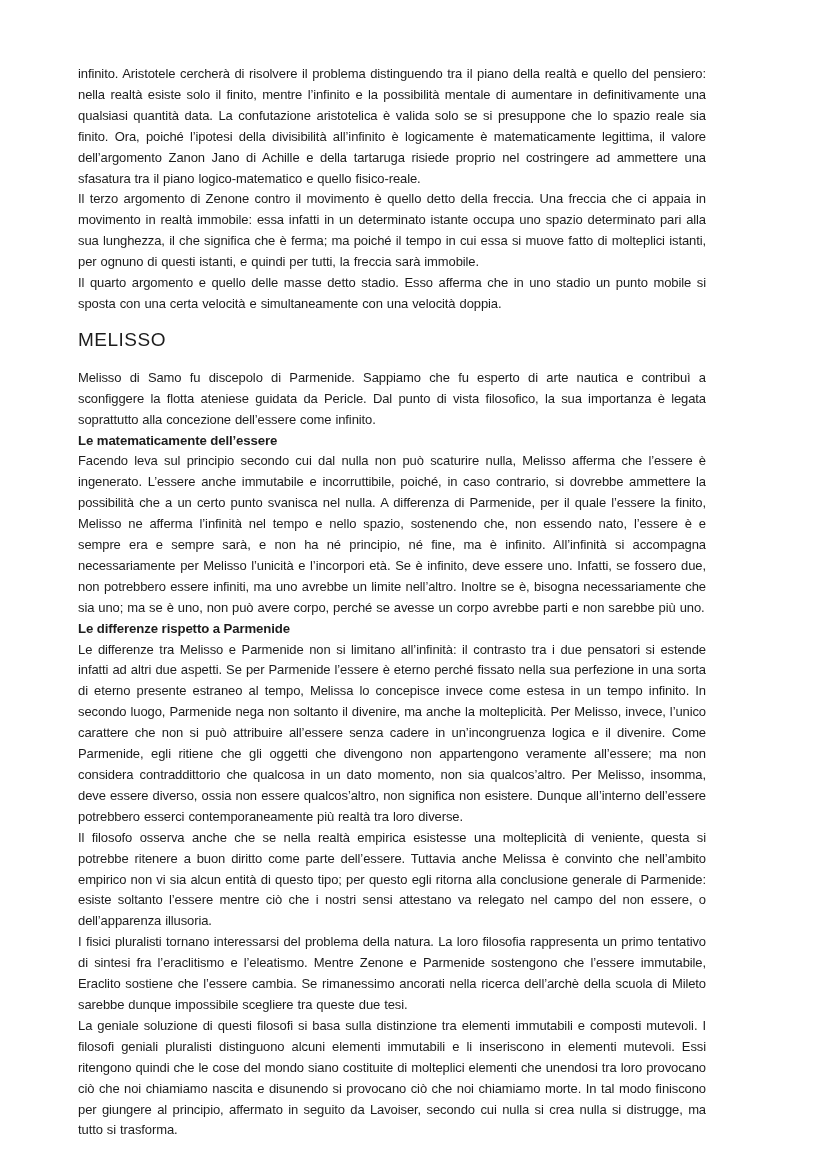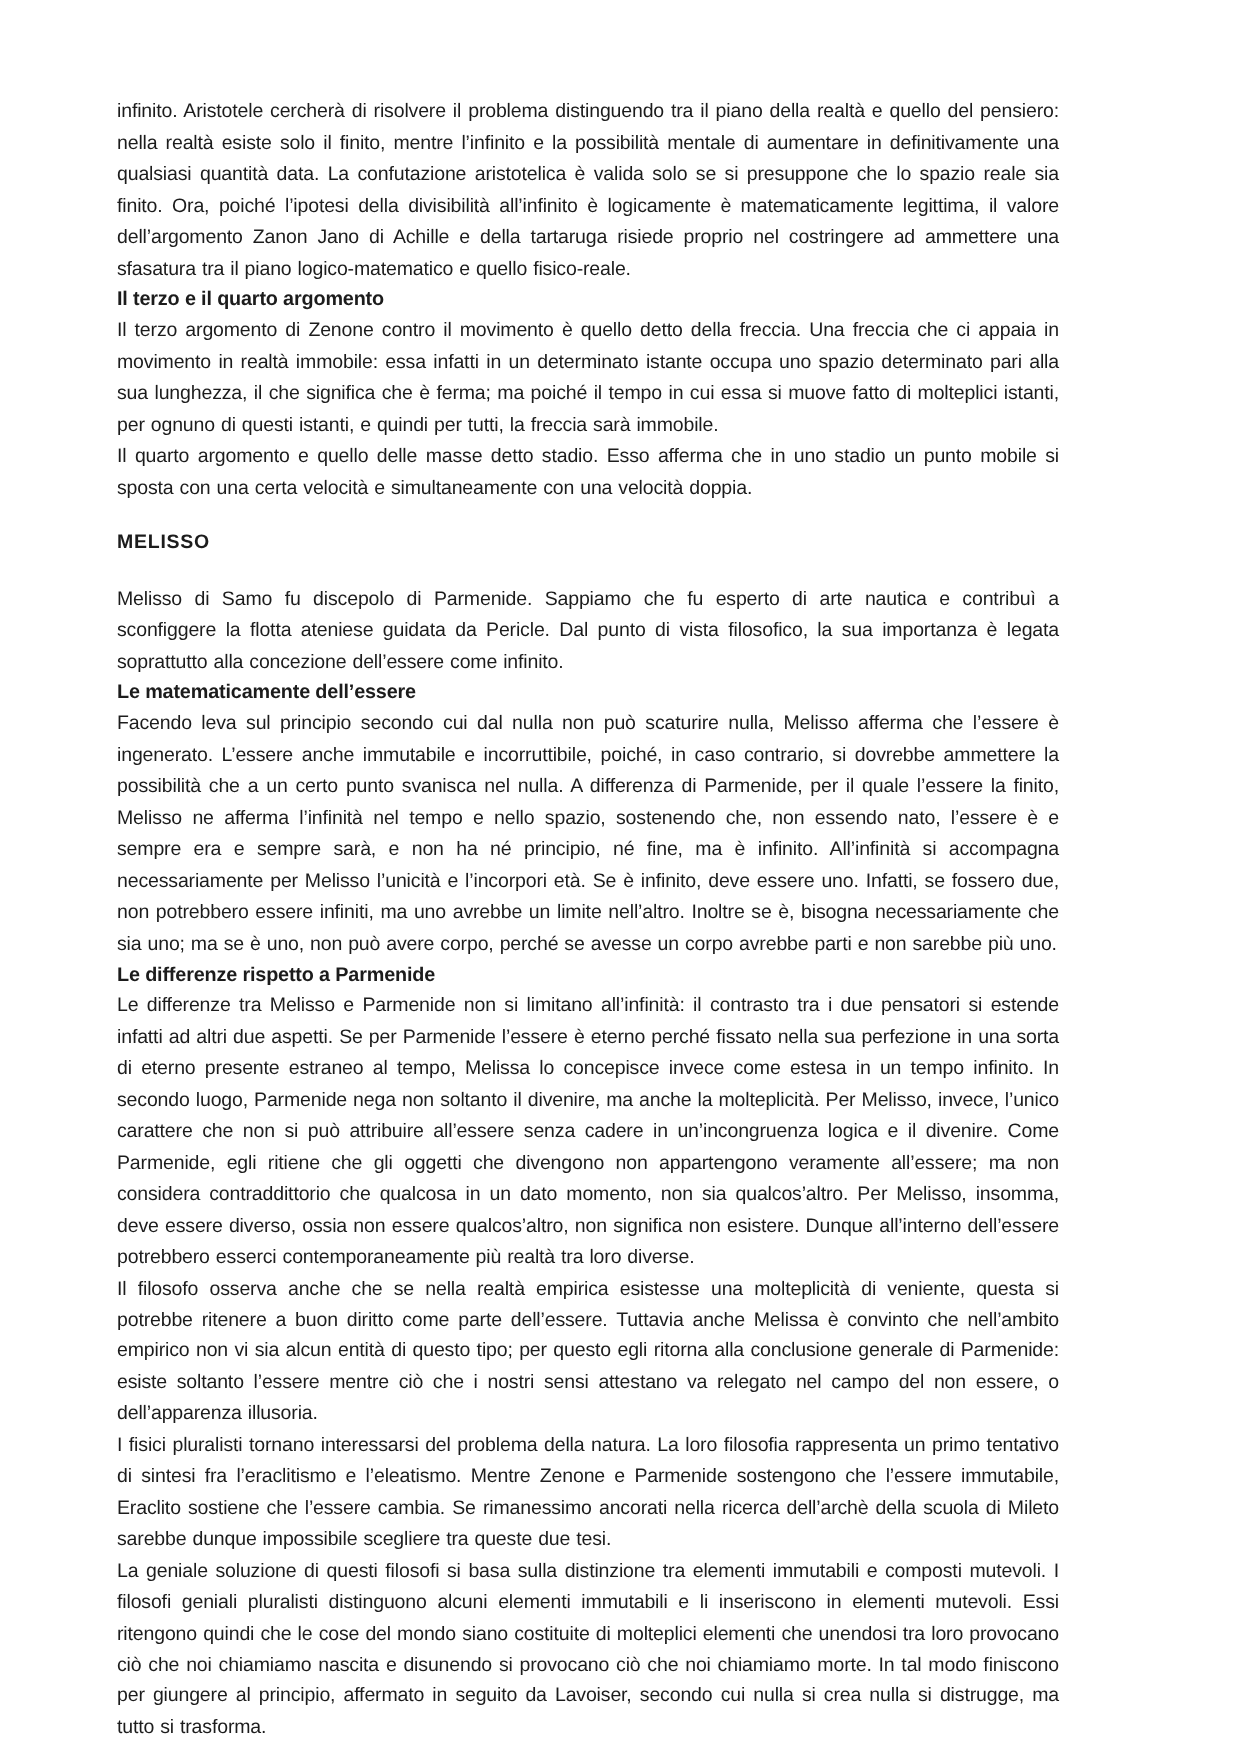--- a/index.html
+++ b/index.html
@@ -29,33 +29,32 @@
   }
   h2.sub-heading {
     margin: 0;
     font-size: 13.2px;
     line-height: 20.9px;
     font-weight: 700;
     letter-spacing: -0.1px;
   }
   h1.section-heading {
     margin: 15px 0 17px 0;
-    font-size: 13px;
+    font-size: 19px;
     line-height: 20.9px;
-    font-weight: 700;
+    font-weight: 400;
     letter-spacing: 0.5px;
   }
 </style>
 </head>
 <body>
 
 <div class="page">
   <div class="doc-body" id="doc">
       <p class="paragraph">infinito. Aristotele cercherà di risolvere il problema distinguendo tra il piano della realtà e quello del pensiero: nella realtà esiste solo il finito, mentre l’infinito e la possibilità mentale di aumentare in definitivamente una qualsiasi quantità data. La confutazione aristotelica è valida solo se si presuppone che lo spazio reale sia finito. Ora, poiché l’ipotesi della divisibilità all’infinito è logicamente è matematicamente legittima, il valore dell’argomento Zanon Jano di Achille e della tartaruga risiede proprio nel costringere ad ammettere una sfasatura tra il piano logico-matematico e quello fisico-reale.</p>
-      <h2 class="sub-heading">Il terzo e il quarto argomento</h2>
       <p class="paragraph">Il terzo argomento di Zenone contro il movimento è quello detto della freccia. Una freccia che ci appaia in movimento in realtà immobile: essa infatti in un determinato istante occupa uno spazio determinato pari alla sua lunghezza, il che significa che è ferma; ma poiché il tempo in cui essa si muove fatto di molteplici istanti, per ognuno di questi istanti, e quindi per tutti, la freccia sarà immobile.</p>
       <p class="paragraph">Il quarto argomento e quello delle masse detto stadio. Esso afferma che in uno stadio un punto mobile si sposta con una certa velocità e simultaneamente con una velocità doppia.</p>
       <h1 class="section-heading">MELISSO</h1>
       <p class="paragraph">Melisso di Samo fu discepolo di Parmenide. Sappiamo che fu esperto di arte nautica e contribuì a sconfiggere la flotta ateniese guidata da Pericle. Dal punto di vista filosofico, la sua importanza è legata soprattutto alla concezione dell’essere come infinito.</p>
       <h2 class="sub-heading">Le matematicamente dell’essere</h2>
       <p class="paragraph">Facendo leva sul principio secondo cui dal nulla non può scaturire nulla, Melisso afferma che l’essere è ingenerato. L’essere anche immutabile e incorruttibile, poiché, in caso contrario, si dovrebbe ammettere la possibilità che a un certo punto svanisca nel nulla. A differenza di Parmenide, per il quale l’essere la finito, Melisso ne afferma l’infinità nel tempo e nello spazio, sostenendo che, non essendo nato, l’essere è e sempre era e sempre sarà, e non ha né principio, né fine, ma è infinito. All’infinità si accompagna necessariamente per Melisso l’unicità e l’incorpori età. Se è infinito, deve essere uno. Infatti, se fossero due, non potrebbero essere infiniti, ma uno avrebbe un limite nell’altro. Inoltre se è, bisogna necessariamente che sia uno; ma se è uno, non può avere corpo, perché se avesse un corpo avrebbe parti e non sarebbe più uno.</p>
       <h2 class="sub-heading">Le differenze rispetto a Parmenide</h2>
       <p class="paragraph">Le differenze tra Melisso e Parmenide non si limitano all’infinità: il contrasto tra i due pensatori si estende infatti ad altri due aspetti. Se per Parmenide l’essere è eterno perché fissato nella sua perfezione in una sorta di eterno presente estraneo al tempo, Melissa lo concepisce invece come estesa in un tempo infinito. In secondo luogo, Parmenide nega non soltanto il divenire, ma anche la molteplicità. Per Melisso, invece, l’unico carattere che non si può attribuire all’essere senza cadere in un’incongruenza logica e il divenire. Come Parmenide, egli ritiene che gli oggetti che divengono non appartengono veramente all’essere; ma non considera contraddittorio che qualcosa in un dato momento, non sia qualcos’altro. Per Melisso, insomma, deve essere diverso, ossia non essere qualcos’altro, non significa non esistere. Dunque all’interno dell’essere potrebbero esserci contemporaneamente più realtà tra loro diverse.</p>
       <p class="paragraph">Il filosofo osserva anche che se nella realtà empirica esistesse una molteplicità di veniente, questa si potrebbe ritenere a buon diritto come parte dell’essere. Tuttavia anche Melissa è convinto che nell’ambito empirico non vi sia alcun entità di questo tipo; per questo egli ritorna alla conclusione generale di Parmenide: esiste soltanto l’essere mentre ciò che i nostri sensi attestano va relegato nel campo del non essere, o dell’apparenza illusoria.</p>
       <p class="paragraph">I fisici pluralisti tornano interessarsi del problema della natura. La loro filosofia rappresenta un primo tentativo di sintesi fra l’eraclitismo e l’eleatismo. Mentre Zenone e Parmenide sostengono che l’essere immutabile, Eraclito sostiene che l’essere cambia. Se rimanessimo ancorati nella ricerca dell’archè della scuola di Mileto sarebbe dunque impossibile scegliere tra queste due tesi.</p>

